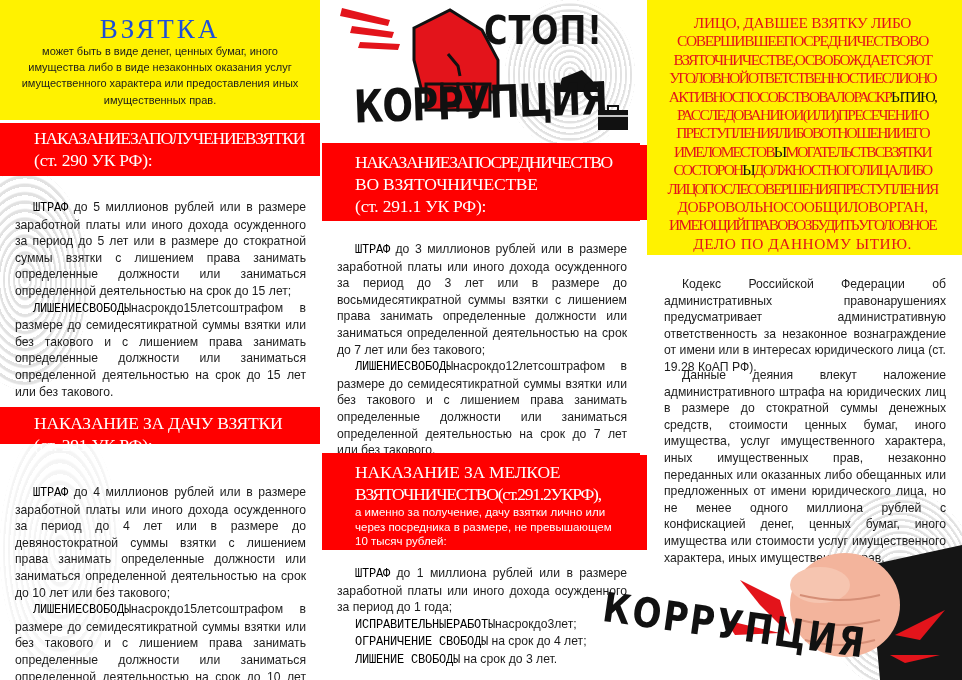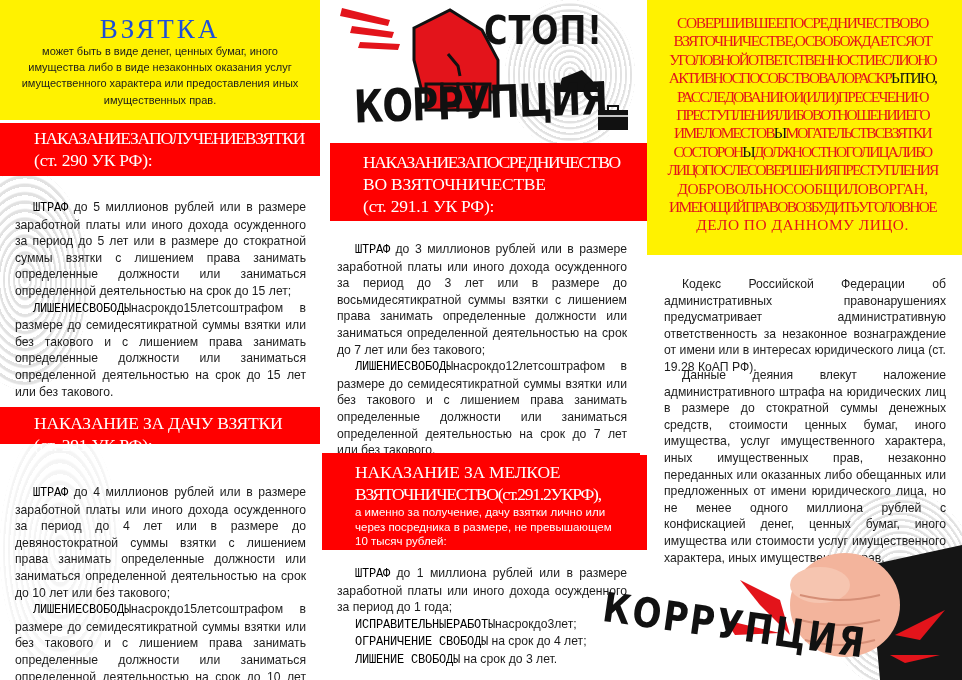--- a/index.html
+++ b/index.html
@@ -113,21 +113,21 @@
     <polygon points="232,78 252,70 262,80 270,92 228,92" fill="#111"></polygon>
 
     <rect x="268" y="110" width="30" height="20" fill="#111"></rect>
     <rect x="278" y="106" width="10" height="5" fill="none" stroke="#111" stroke-width="2"></rect>
     <line x1="266" y1="116" x2="300" y2="116" stroke="#fff" stroke-width="1.5"></line>
   </svg>
   <div class="stop-text" style="left:154px; top:12px;">СТОП!</div>
   <div class="korr-top" style="left:24px; top:82px;">КОРРУПЦИЯ</div>
 </div>
 
-<div class="abs red-band" style="left:322px; top:143px; width:318px; height:78px; padding:8px 0 0 33px;margin-left:8px;">
+<div class="abs red-band" style="left:322px; top:143px; width:318px; height:78px; padding:8px 0 0 33px;">
   <div class="band-title" style="letter-spacing:-1.4px;">НАКАЗАНИЕЗАПОСРЕДНИЧЕСТВО</div>
   <div class="band-title">ВО ВЗЯТОЧНИЧЕСТВЕ</div>
   <div class="band-title">(ст. 291.1 УК РФ):</div>
 </div>
 
 <div class="abs body-text" style="left:337px; top:241px; width:290px;">
   <p><span class="red-term">ШТРАФ</span><span> до 3 миллионов рублей или в размере заработной платы или иного дохода осужденного за период до 3 лет или в размере до восьмидесятикратной суммы взятки с лишением права занимать определенные должности или заниматься определенной деятельностью на срок до 7 лет или без такового;</span></p>
   <p><span class="red-term">ЛИШЕНИЕСВОБОДЫ</span><span>насрокдо12летсоштрафом в размере до семидесятикратной суммы взятки или без такового и с лишением права занимать определенные должности или заниматься определенной деятельностью на срок до 7 лет или без такового.</span></p>
 </div>
 
@@ -139,32 +139,33 @@
 
 <div class="abs body-text" style="left:337px; top:565px; width:290px;">
   <p><span class="red-term">ШТРАФ</span><span> до 1 миллиона рублей или в размере заработной платы или иного дохода осужденного за период до 1 года;</span></p>
   <p style="text-align:left;"><span class="red-term">ИСПРАВИТЕЛЬНЫЕРАБОТЫ</span><span>насрокдо3лет;</span></p>
   <p style="text-align:left;"><span class="red-term">ОГРАНИЧЕНИЕ СВОБОДЫ</span><span> на срок до 4 лет;</span></p>
   <p style="text-align:left;"><span class="red-term">ЛИШЕНИЕ СВОБОДЫ</span><span> на срок до 3 лет.</span></p>
 </div>
 
 <div class="abs yellow-box" style="left:647px; top:0; width:315px; height:255px;"></div>
 <div class="right-yellow-text">
+  <div>ЛИЦО, ДАВШЕЕ ВЗЯТКУ ЛИБО</div>
   <div style="letter-spacing:-1.3px;">СОВЕРШИВШЕЕПОСРЕДНИЧЕСТВОВО</div>
   <div style="letter-spacing:-1.4px;">ВЗЯТОЧНИЧЕСТВЕ,ОСВОБОЖДАЕТСЯОТ</div>
   <div style="letter-spacing:-1.8px;">УГОЛОВНОЙОТВЕТСТВЕННОСТИЕСЛИОНО</div>
   <div style="letter-spacing:-1.7px;"><span>АКТИВНОСПОСОБСТВОВАЛОРАСКР</span><span class="blk">ЫТИЮ,</span></div>
   <div style="letter-spacing:-1.6px;">РАССЛЕДОВАНИЮИ(ИЛИ)ПРЕСЕЧЕНИЮ</div>
   <div style="letter-spacing:-1.8px;">ПРЕСТУПЛЕНИЯЛИБОВОТНОШЕНИИЕГО</div>
   <div style="letter-spacing:-1.8px;"><span>ИМЕЛОМЕСТОВ</span><span class="blk">Ы</span><span>МОГАТЕЛЬСТВСВЗЯТКИ</span></div>
   <div style="letter-spacing:-1.8px;"><span>СОСТОРОН</span><span class="blk">Ы</span><span>ДОЛЖНОСТНОГОЛИЦАЛИБО</span></div>
   <div style="letter-spacing:-1.8px;">ЛИЦОПОСЛЕСОВЕРШЕНИЯПРЕСТУПЛЕНИЯ</div>
   <div style="letter-spacing:-0.6px;">ДОБРОВОЛЬНОСООБЩИЛОВОРГАН,</div>
   <div style="letter-spacing:-1.7px;">ИМЕЮЩИЙПРАВОВОЗБУДИТЬУГОЛОВНОЕ</div>
-  <div style="letter-spacing:0.5px;">ДЕЛО ПО ДАННОМУ ЛИЦО.</div>
+  <div style="letter-spacing:0.5px;">ДЕЛО ПО ДАННОМУ ЫТИЮ.</div>
 </div>
 
 <div class="abs" style="left:640px; top:145px; width:7px; height:75px; background:#ff0000;"></div>
 <div class="abs" style="left:640px; top:455px; width:7px; height:95px; background:#ff0000;"></div>
 
 <div class="abs body-text" style="left:664px; top:276px; width:282px;">
   <p>Кодекс Российской Федерации об административных правонарушениях предусматривает административную ответственность за незаконное вознаграждение от имени или в интересах юридического лица (ст. 19.28 КоАП РФ).</p>
 </div>
 <div class="abs body-text" style="left:664px; top:367px; width:282px;">
   <p>Данные деяния влекут наложение административного штрафа на юридических лиц в размере до стократной суммы денежных средств, стоимости ценных бумаг, иного имущества, услуг имущественного характера, иных имущественных прав, незаконно переданных или оказанных либо обещанных или предложенных от имени юридического лица, но не менее одного миллиона рублей с конфискацией денег, ценных бумаг, иного имущества или стоимости услуг имущественного характера, иных имущественных прав.</p>

